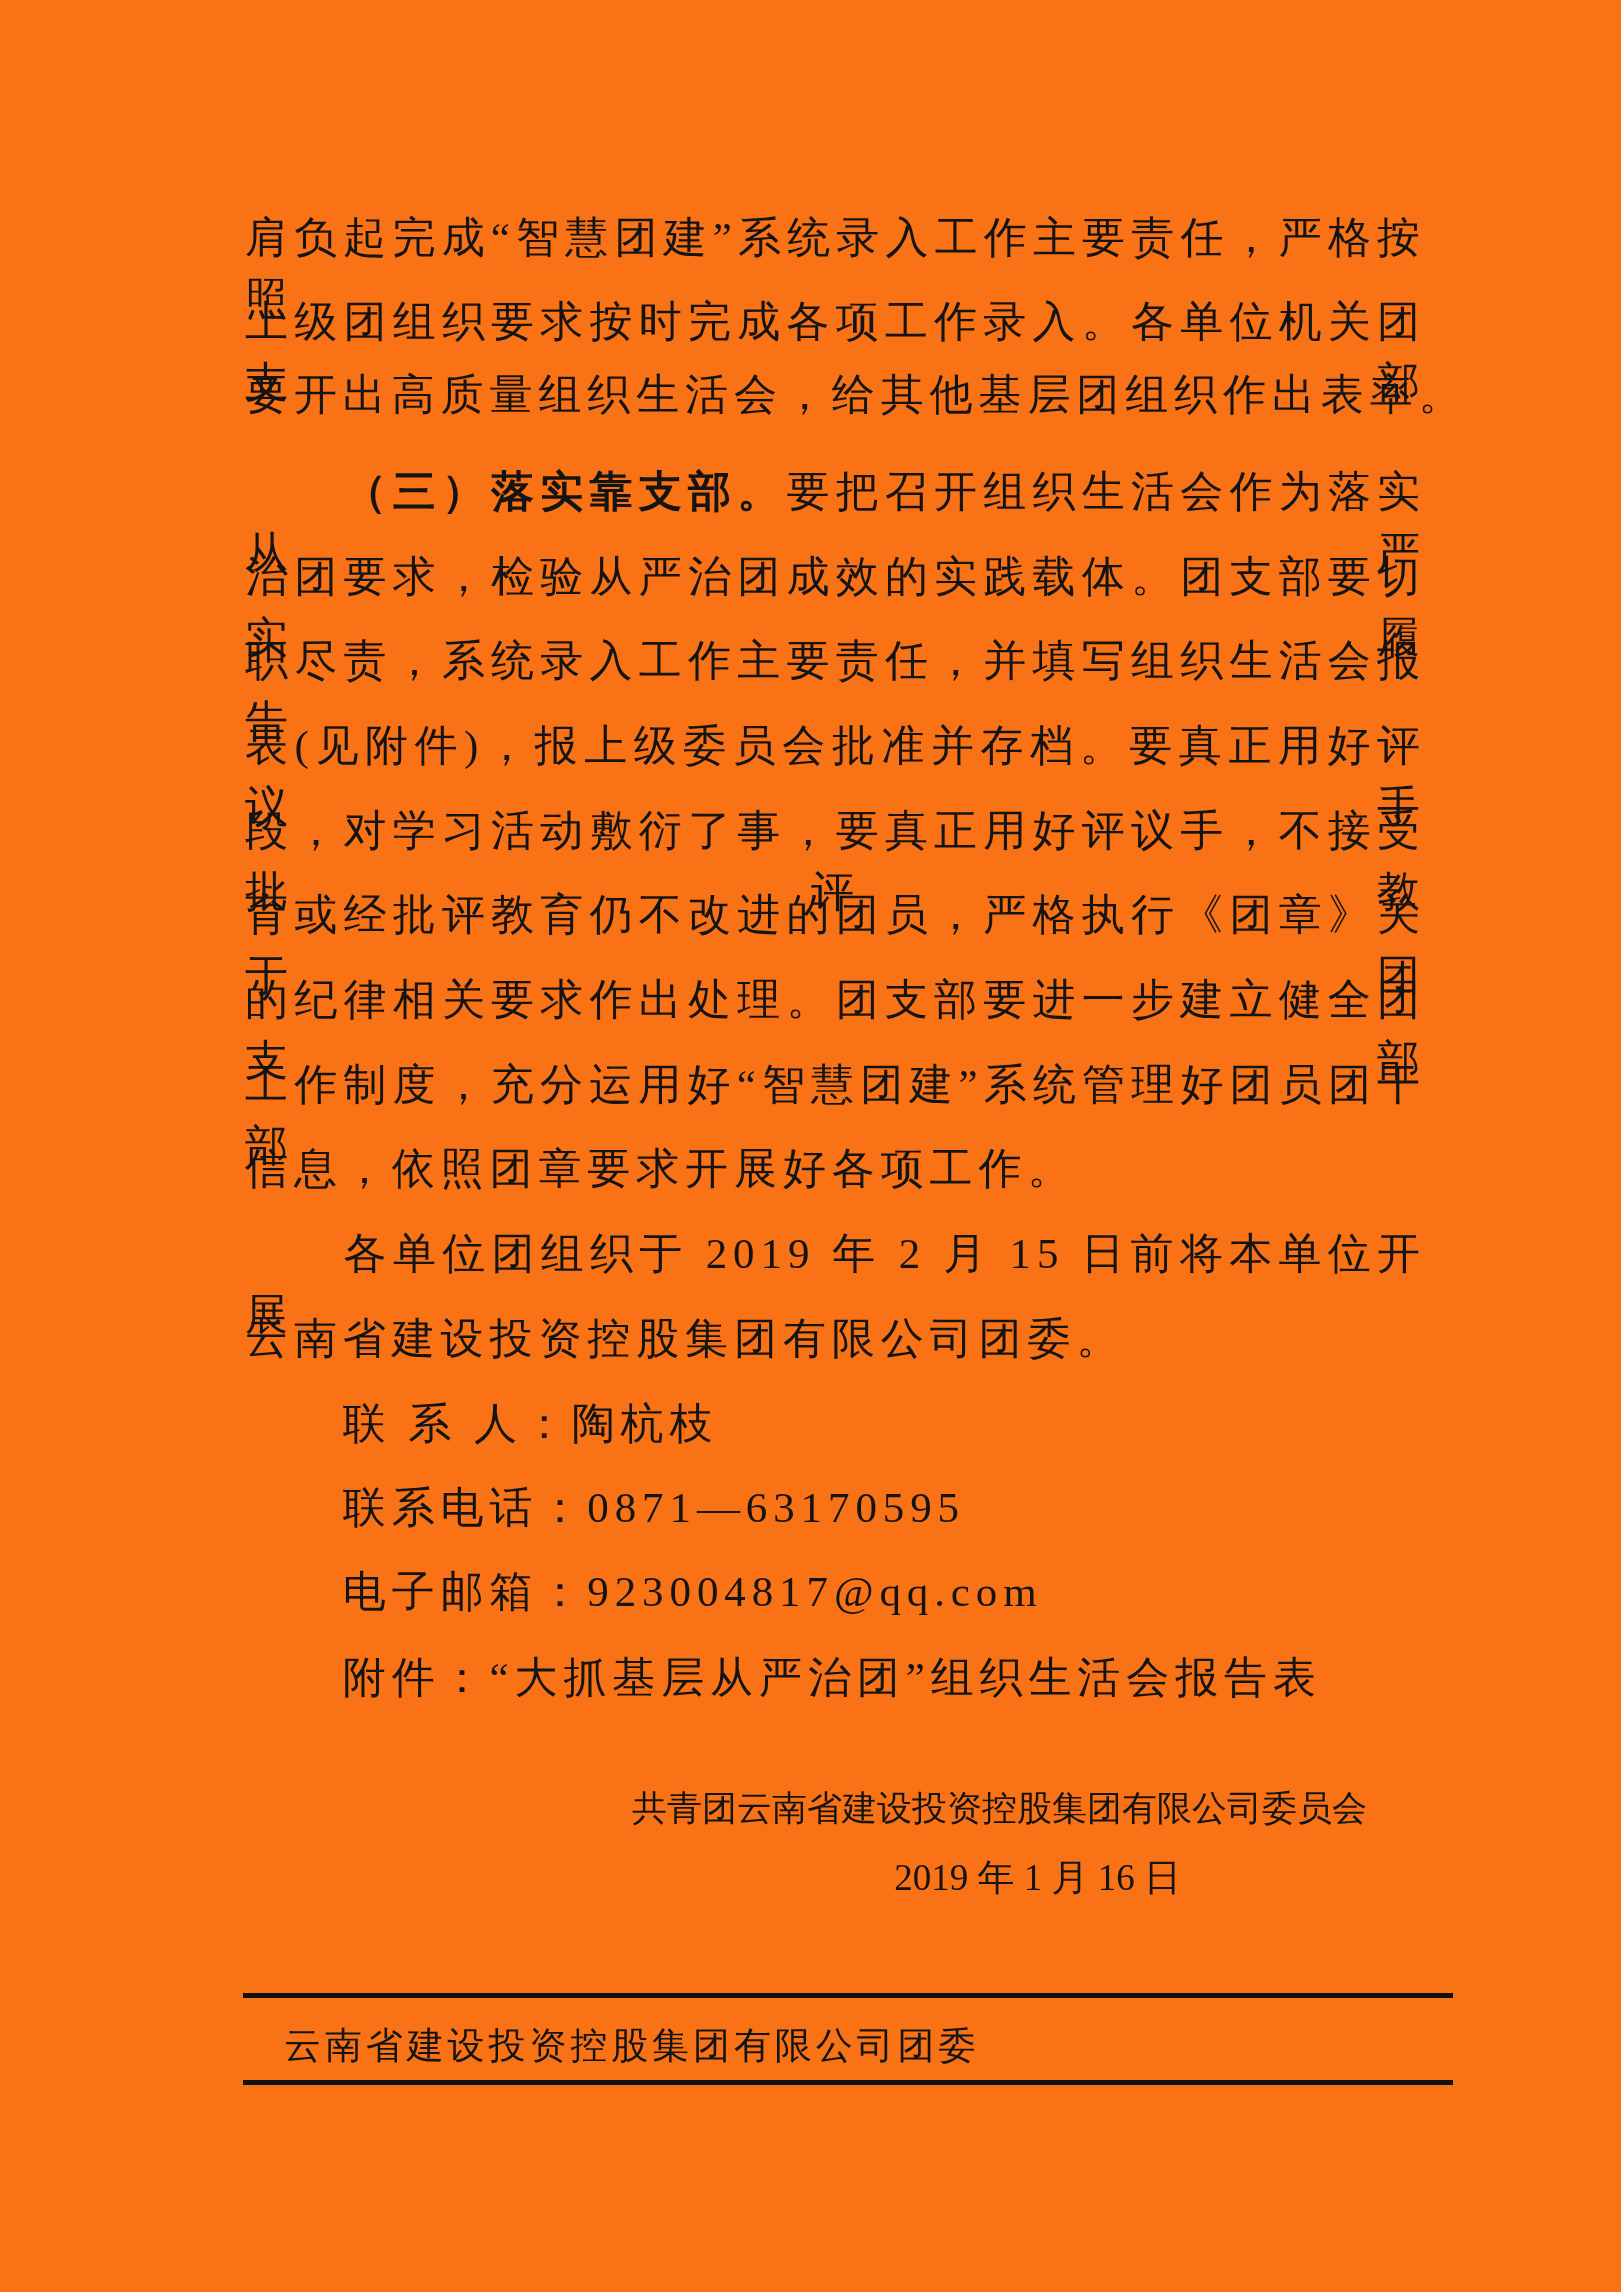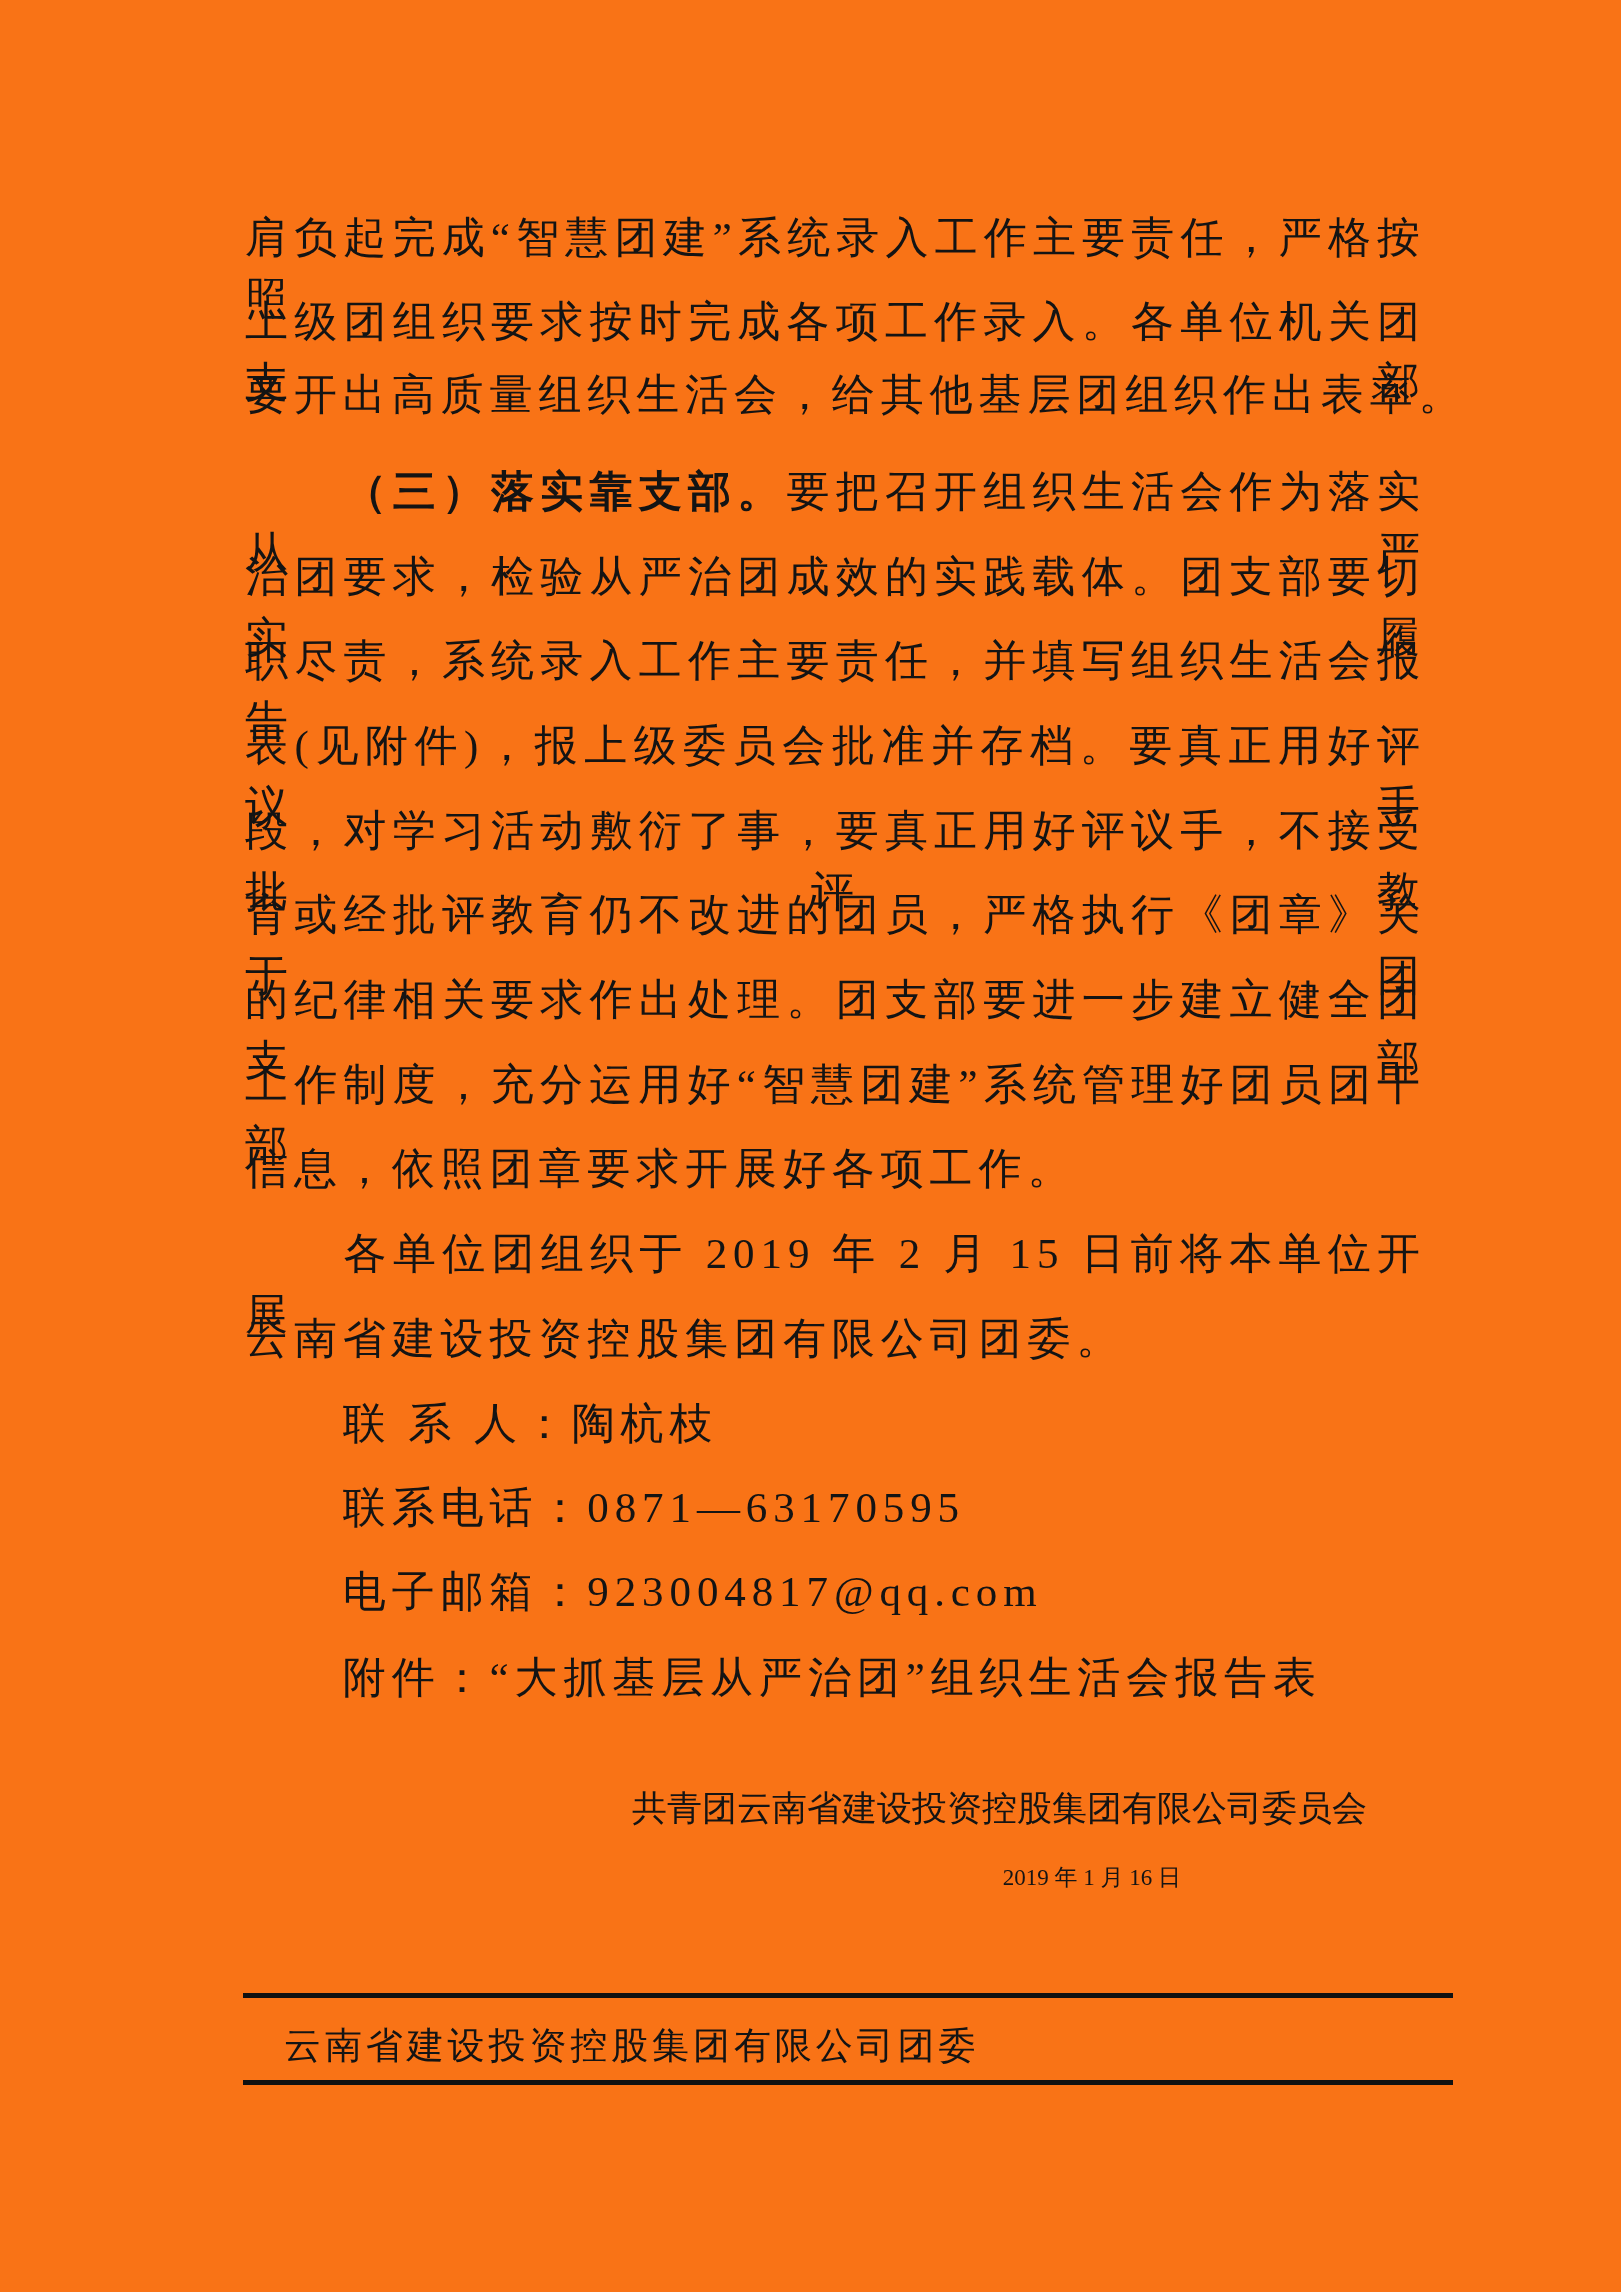--- a/index.html
+++ b/index.html
@@ -44,21 +44,21 @@
     text-align: right;
     white-space: nowrap;
   }
   .sig-date {
     position: absolute;
     left: 245px;
     width: 936px;        
     top: 1847px;
     height: 61px;
     line-height: 61px;
-    font-size: 23px;
+    font-size: 37px;
     text-align: right;
     white-space: nowrap;
   }
   
   .rule {
     position: absolute;
     left: 243px;
     width: 1210px;
     height: 4.9px;
     background: #111111;

